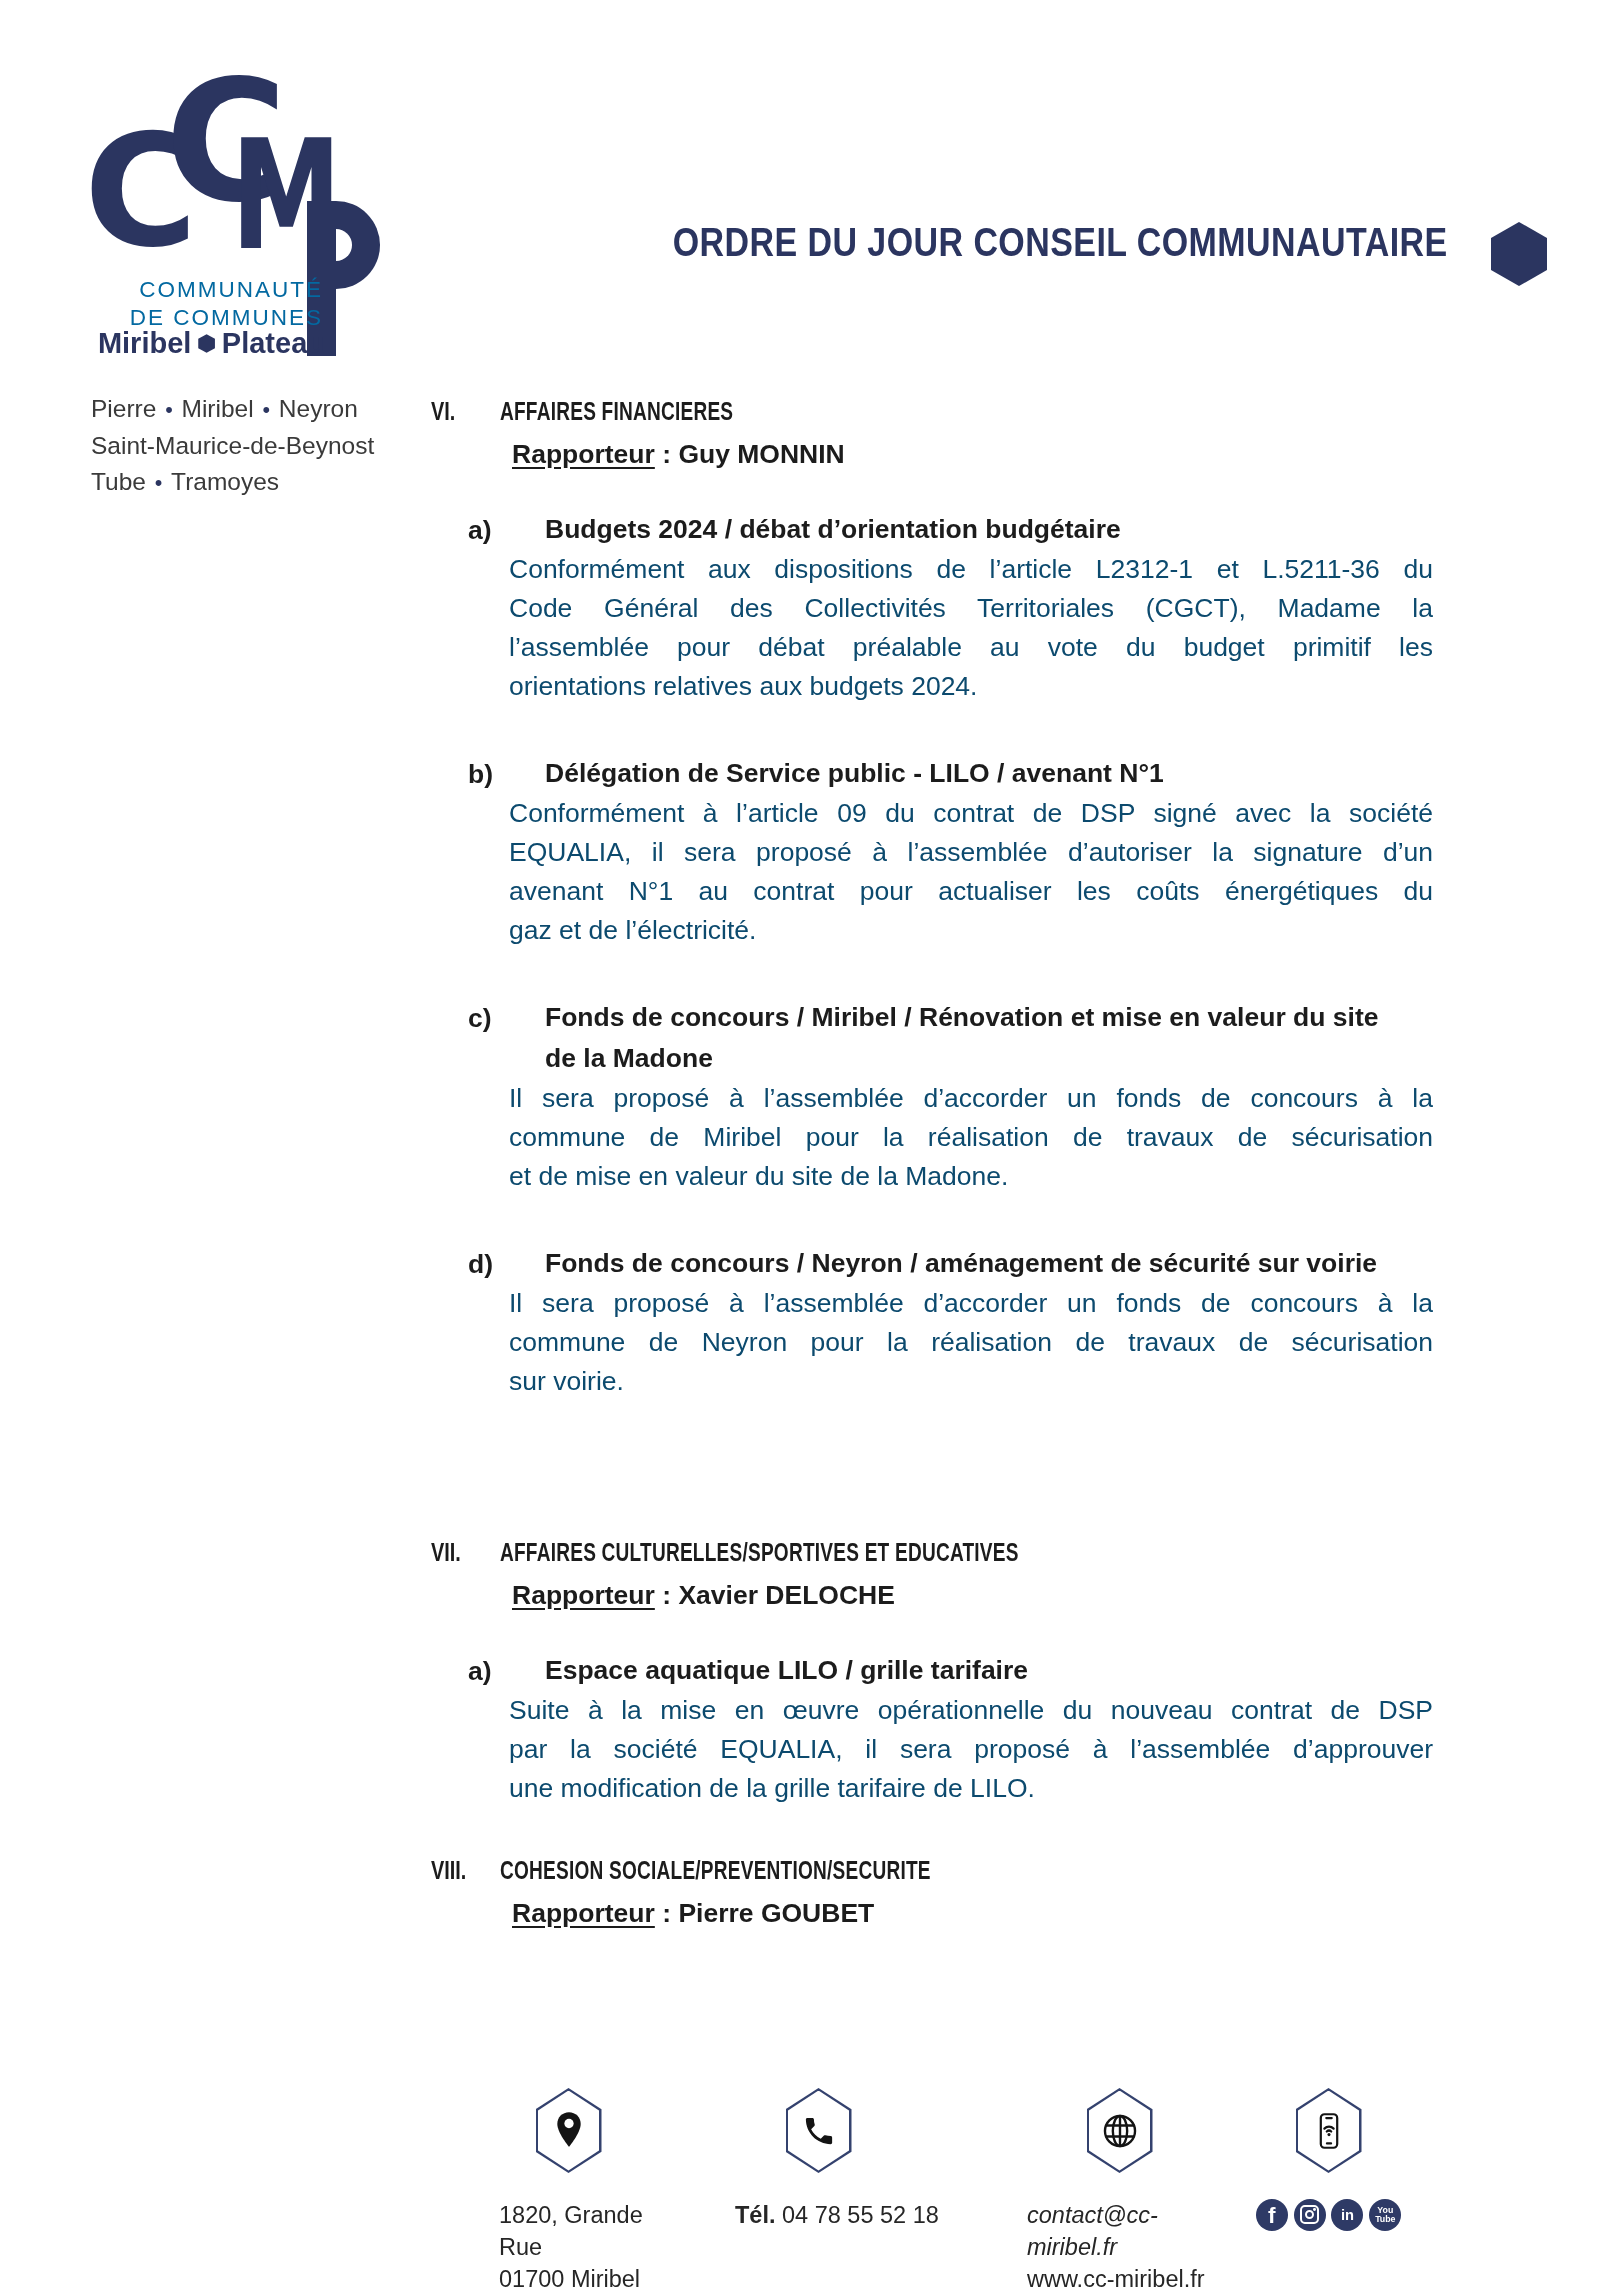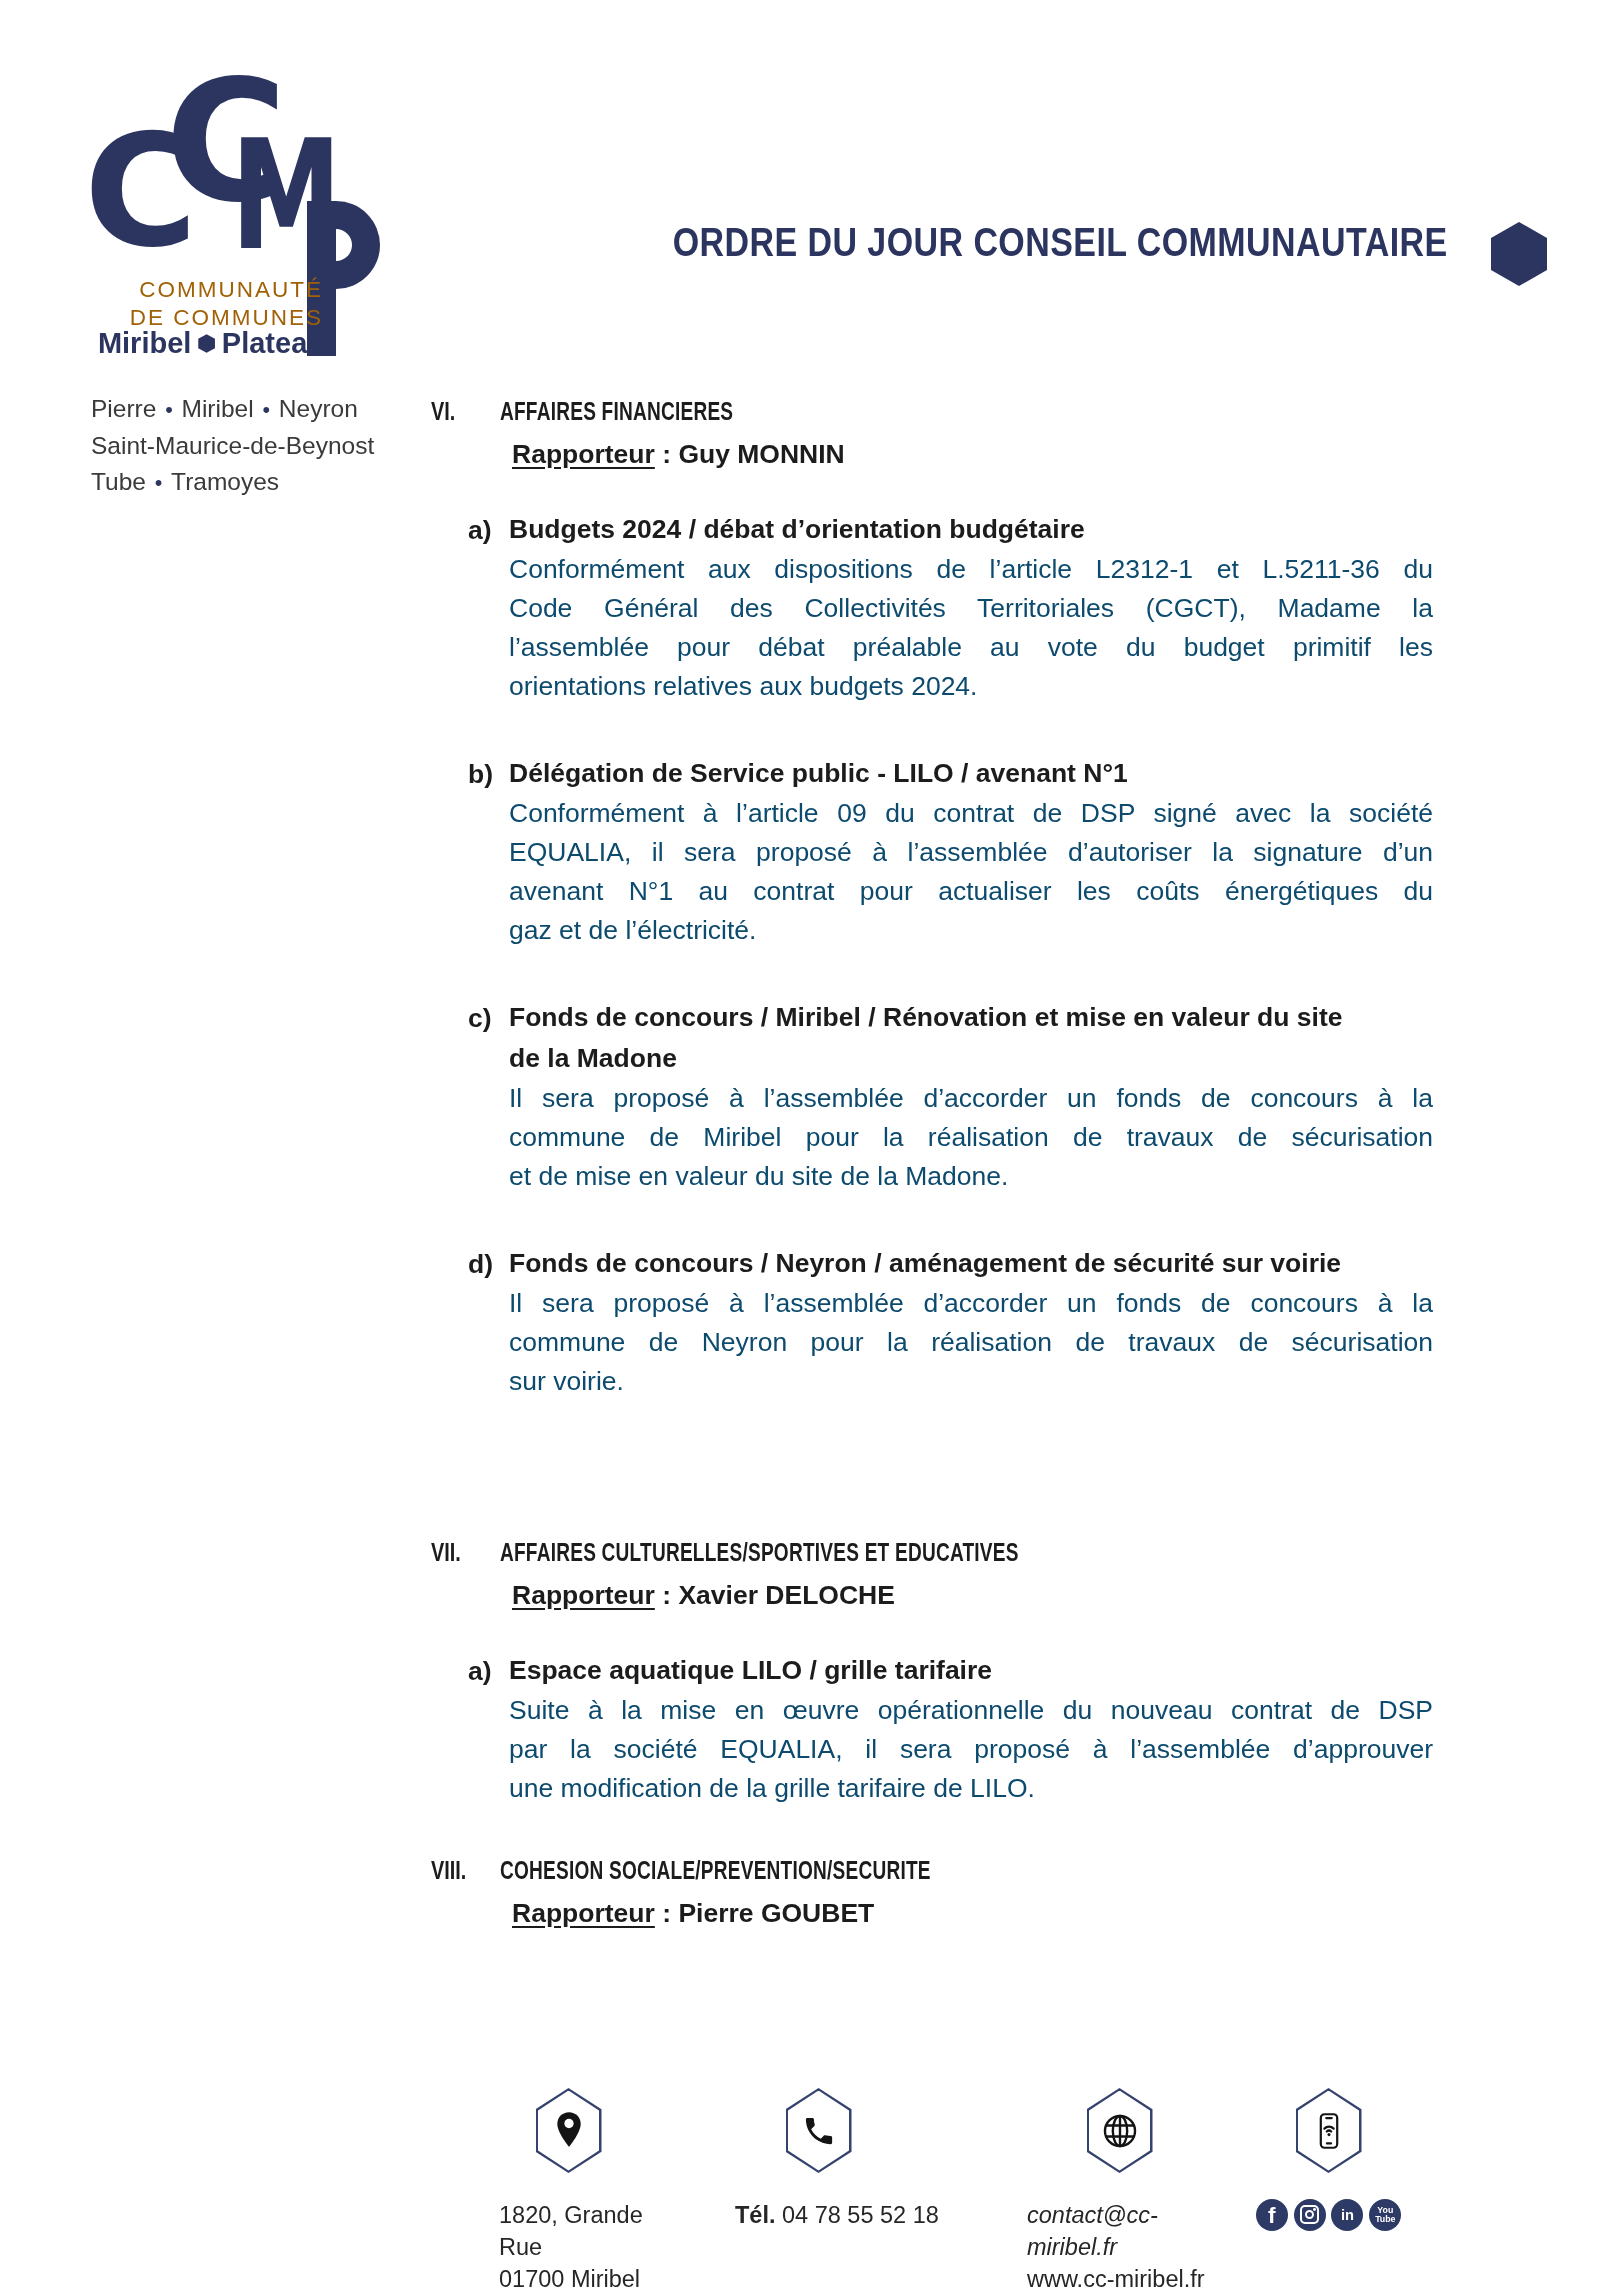--- a/index.html
+++ b/index.html
@@ -8,21 +8,21 @@
 
   
   .logo-letter{position:absolute;color:#2b3560;font-weight:bold;line-height:1;
                font-family:"DejaVu Sans",sans-serif;}
   .logo-c1{left:84px;top:114px;font-size:155px;}
   .logo-c2{left:165px;top:59px;font-size:167px;}
   .logo-m{left:231px;top:120px;font-size:152px;transform:scaleX(.73);transform-origin:left top;}
   .logo-p-stem{position:absolute;left:307px;top:201px;width:29px;height:155px;background:#2b3560;}
   .logo-p-bowl{position:absolute;left:307px;top:201px;width:73px;height:88px;box-sizing:border-box;
                border:28px solid #2b3560;border-left:none;border-radius:0 44px 44px 0;}
-  .org-block{position:absolute;left:93px;top:276px;width:230px;text-align:right;color:#a16207;
+  .org-block{position:absolute;left:93px;top:276px;width:230px;text-align:right;color:#0369a1;
              font-size:22.5px;letter-spacing:2px;line-height:28px;font-weight:500;}
   .brand-row{position:absolute;left:91px;top:327px;width:234px;display:flex;justify-content:flex-end;
              align-items:center;gap:6.9px;color:#2b3560;font-weight:bold;font-size:29px;}
   .hex{background:#2b3560;clip-path:polygon(50% 0,100% 25%,100% 75%,50% 100%,0 75%,0 25%);}
   .brand-hex{width:16.7px;height:18.6px;}
 
   
   .communes{position:absolute;left:91px;top:391px;font-size:24.5px;line-height:36px;color:#3a3a3a;}
   .sep-bullet{color:#2b3560;padding:0 8.8px;font-size:21.6px;}
 
@@ -36,21 +36,21 @@
   .sec-vi{top:390px}.sec-vii{top:1531px}.sec-viii{top:1849px}
   .sec-head{position:relative;padding-left:69px;line-height:43px;}
   .sec-numeral{position:absolute;left:0;top:0;font-weight:bold;transform:scaleX(.75);transform-origin:left center;}
   .sec-title{font-weight:bold;display:inline-block;transform:scaleX(.72);transform-origin:left center;white-space:nowrap;letter-spacing:0.3px;}
   .sec-rapporteur{padding-left:69px;line-height:43px;font-weight:600;}
   .u{text-decoration:underline;text-underline-offset:3.9px;margin-left:12px;}
 
   .item{position:relative;margin-left:37px;margin-top:47px;padding-left:41px;}
   .item.first{margin-top:33px;}
   .item-letter{position:absolute;left:0;top:0;font-weight:bold;line-height:43px;}
-  .item-heading{font-weight:bold;}
+  .item-heading{font-weight:bold;margin-left:36px;}
   .item-heading .ln{line-height:41px;}
   .item-body{color:#0c4a6e;}
   .item-body .ln{line-height:39px;}
   .justify .ln{text-align:justify;text-align-last:justify;}
   .justify .ln:last-child{text-align-last:left;}
 
   
   .fcol{position:absolute;top:2088px;font-size:23.5px;color:#262626;}
   .fcol-address{left:446px;width:245px;}
   .fcol-phone{left:691px;width:255px;}

